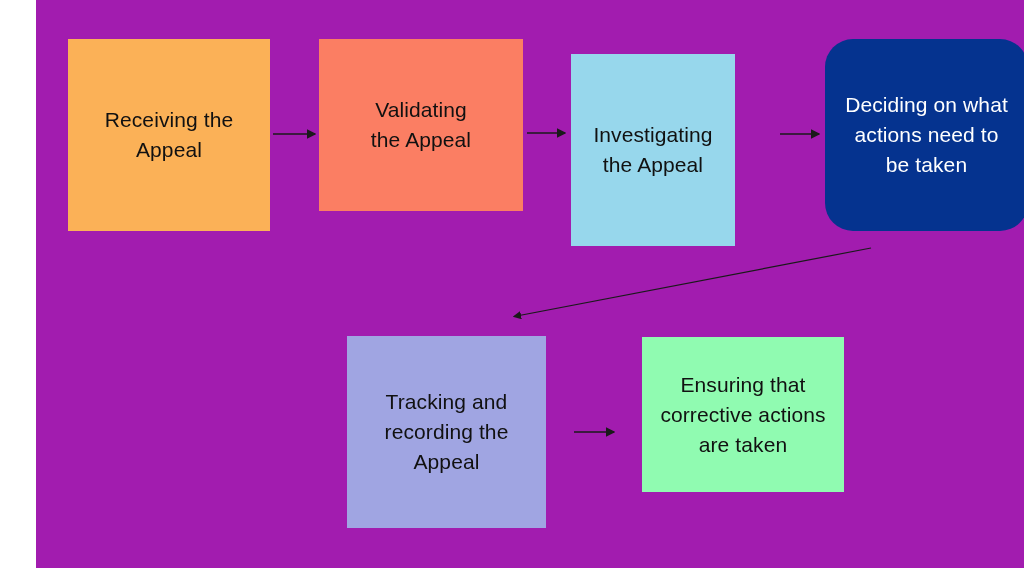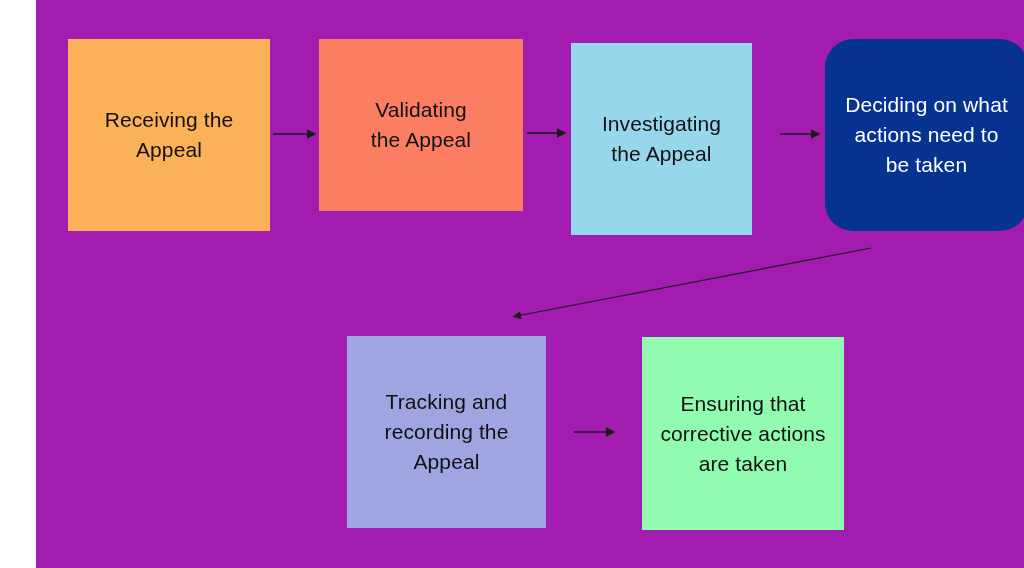--- a/index.html
+++ b/index.html
@@ -40,32 +40,32 @@
 <body>
 
 <div class="canvas" style="background: #a21caf; margin-left: 36px;">
 
   <div class="node" style="left: 32px; top: 39px; width: 202px; height: 192px; background: rgb(251, 177, 87); color: rgb(17, 17, 17);">Receiving the
 Appeal</div>
 
   <div class="node" style="left: 283px; top: 39px; width: 204px; height: 172px; background: rgb(251, 126, 99); color: rgb(17, 17, 17);">Validating
 the Appeal</div>
 
-  <div class="node" style="left: 535px; top: 43px; width: 181px; height: 192px; background: rgb(151, 215, 236); color: rgb(17, 17, 17);">Investigating
+  <div class="node" style="left: 535px; top: 54px; width: 164px; height: 192px; background: rgb(151, 215, 236); color: rgb(17, 17, 17);">Investigating
 the Appeal</div>
 
   <div class="node" style="left: 789px; top: 39px; width: 203px; height: 192px; background: rgb(5, 51, 143); color: rgb(255, 255, 255); border-radius: 28px;">Deciding on what
 actions need to
 be taken</div>
 
   <div class="node" style="left: 311px; top: 336px; width: 199px; height: 192px; background: rgb(160, 165, 226); color: rgb(17, 17, 17);">Tracking and
 recording the
 Appeal</div>
 
-  <div class="node" style="left: 606px; top: 337px; width: 202px; height: 193px; background: rgb(144, 251, 177); color: rgb(17, 17, 17);">Ensuring that
+  <div class="node" style="left: 606px; top: 337px; width: 202px; height: 155px; background: rgb(144, 251, 177); color: rgb(17, 17, 17);">Ensuring that
 corrective actions
 are taken</div>
 
   <svg class="edges-layer" viewBox="0 0 1024 568" xmlns="http://www.w3.org/2000/svg">
     <defs>
       <marker id="arrow" viewBox="0 0 10 10" refX="8.5" refY="5" markerWidth="7" markerHeight="7" orient="auto-start-reverse">
         <path d="M0,0 L10,5 L0,10 z" style="fill: rgb(26, 26, 26);"></path>
       </marker>
     </defs>
     <line x1="237" y1="134" x2="279" y2="134" stroke-width="1.4" marker-end="url(#arrow)" style="stroke: rgb(26, 26, 26);"></line>

